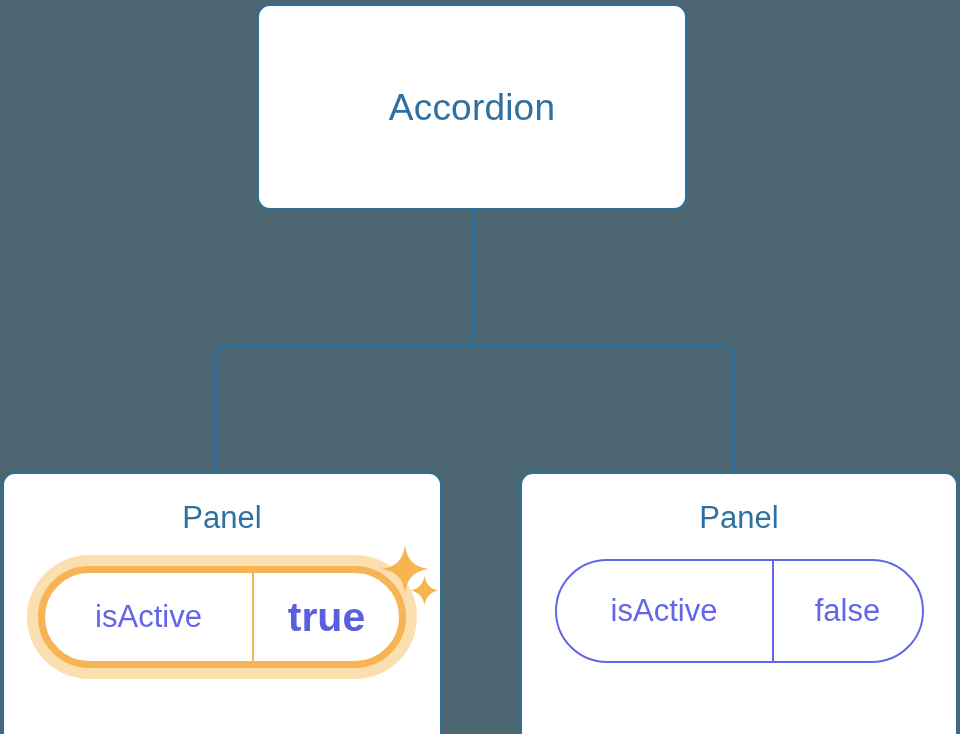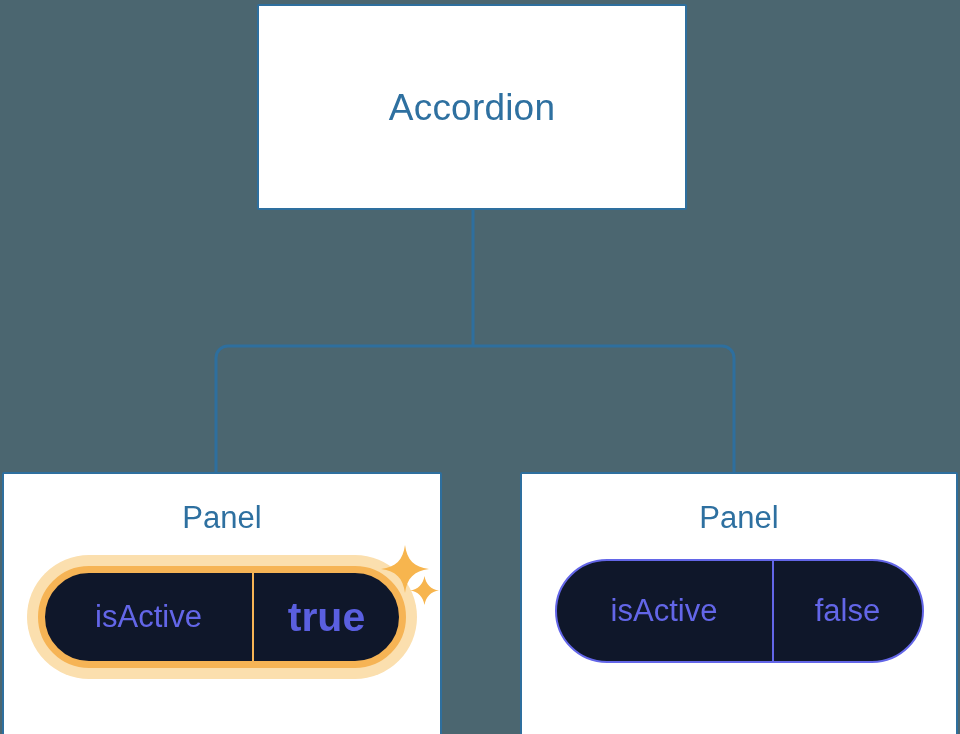--- a/index.html
+++ b/index.html
@@ -29,21 +29,21 @@
     width: 960px;
     height: 734px;
     pointer-events: none;
   }
 
   
   .node {
     position: absolute;
     background: #FFFFFF;
     border: 2px solid #2E6F9E;
-    border-radius: 2px;
+    border-radius: 13px;
     box-sizing: border-box;
   }
 
   
   #node-accordion {
     left: 257px;
     top: 4px;
     width: 430px;
     height: 206px;
     display: flex;
@@ -83,21 +83,21 @@
   .pill-wrap {
     position: relative;
     display: inline-flex;
   }
 
   .pill {
     position: relative;
     display: flex;
     align-items: stretch;
     border-radius: 999px;
-    background: #0f172a;
+    background: #ffffff;
     box-sizing: border-box;
     overflow: hidden;
   }
 
   .pill-cell {
     display: flex;
     align-items: center;
     justify-content: center;
     box-sizing: border-box;
     white-space: nowrap;

